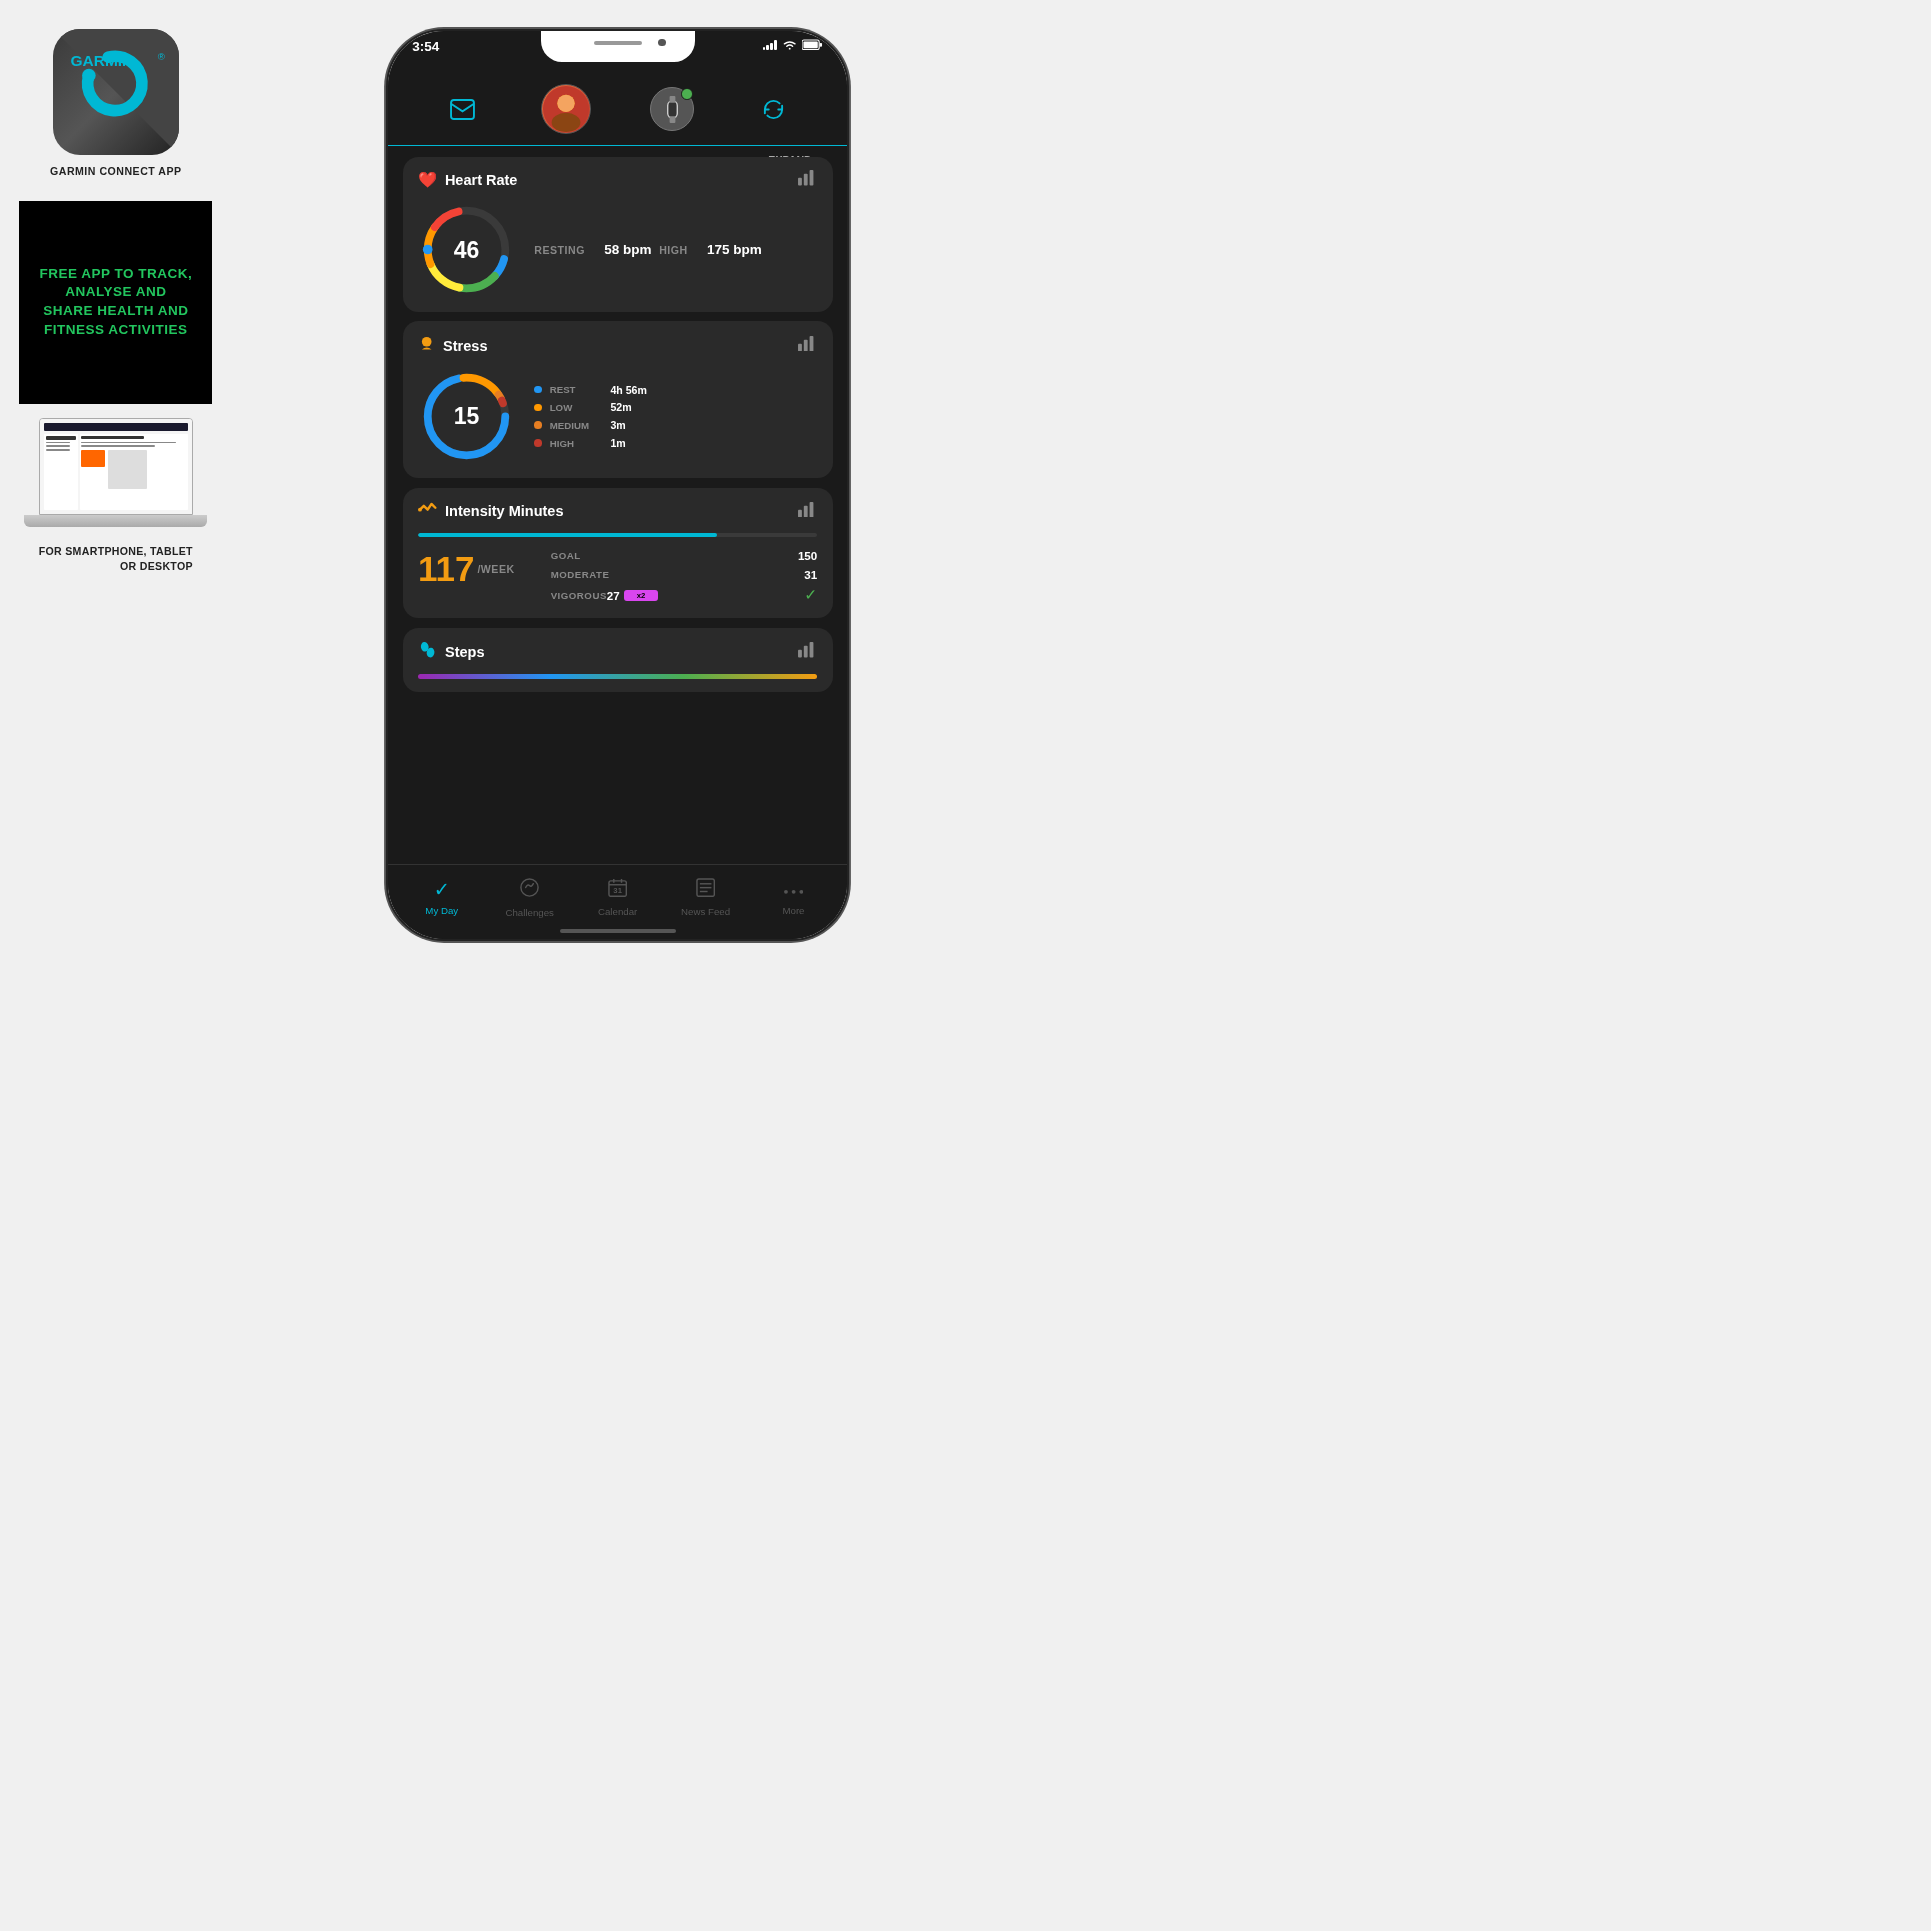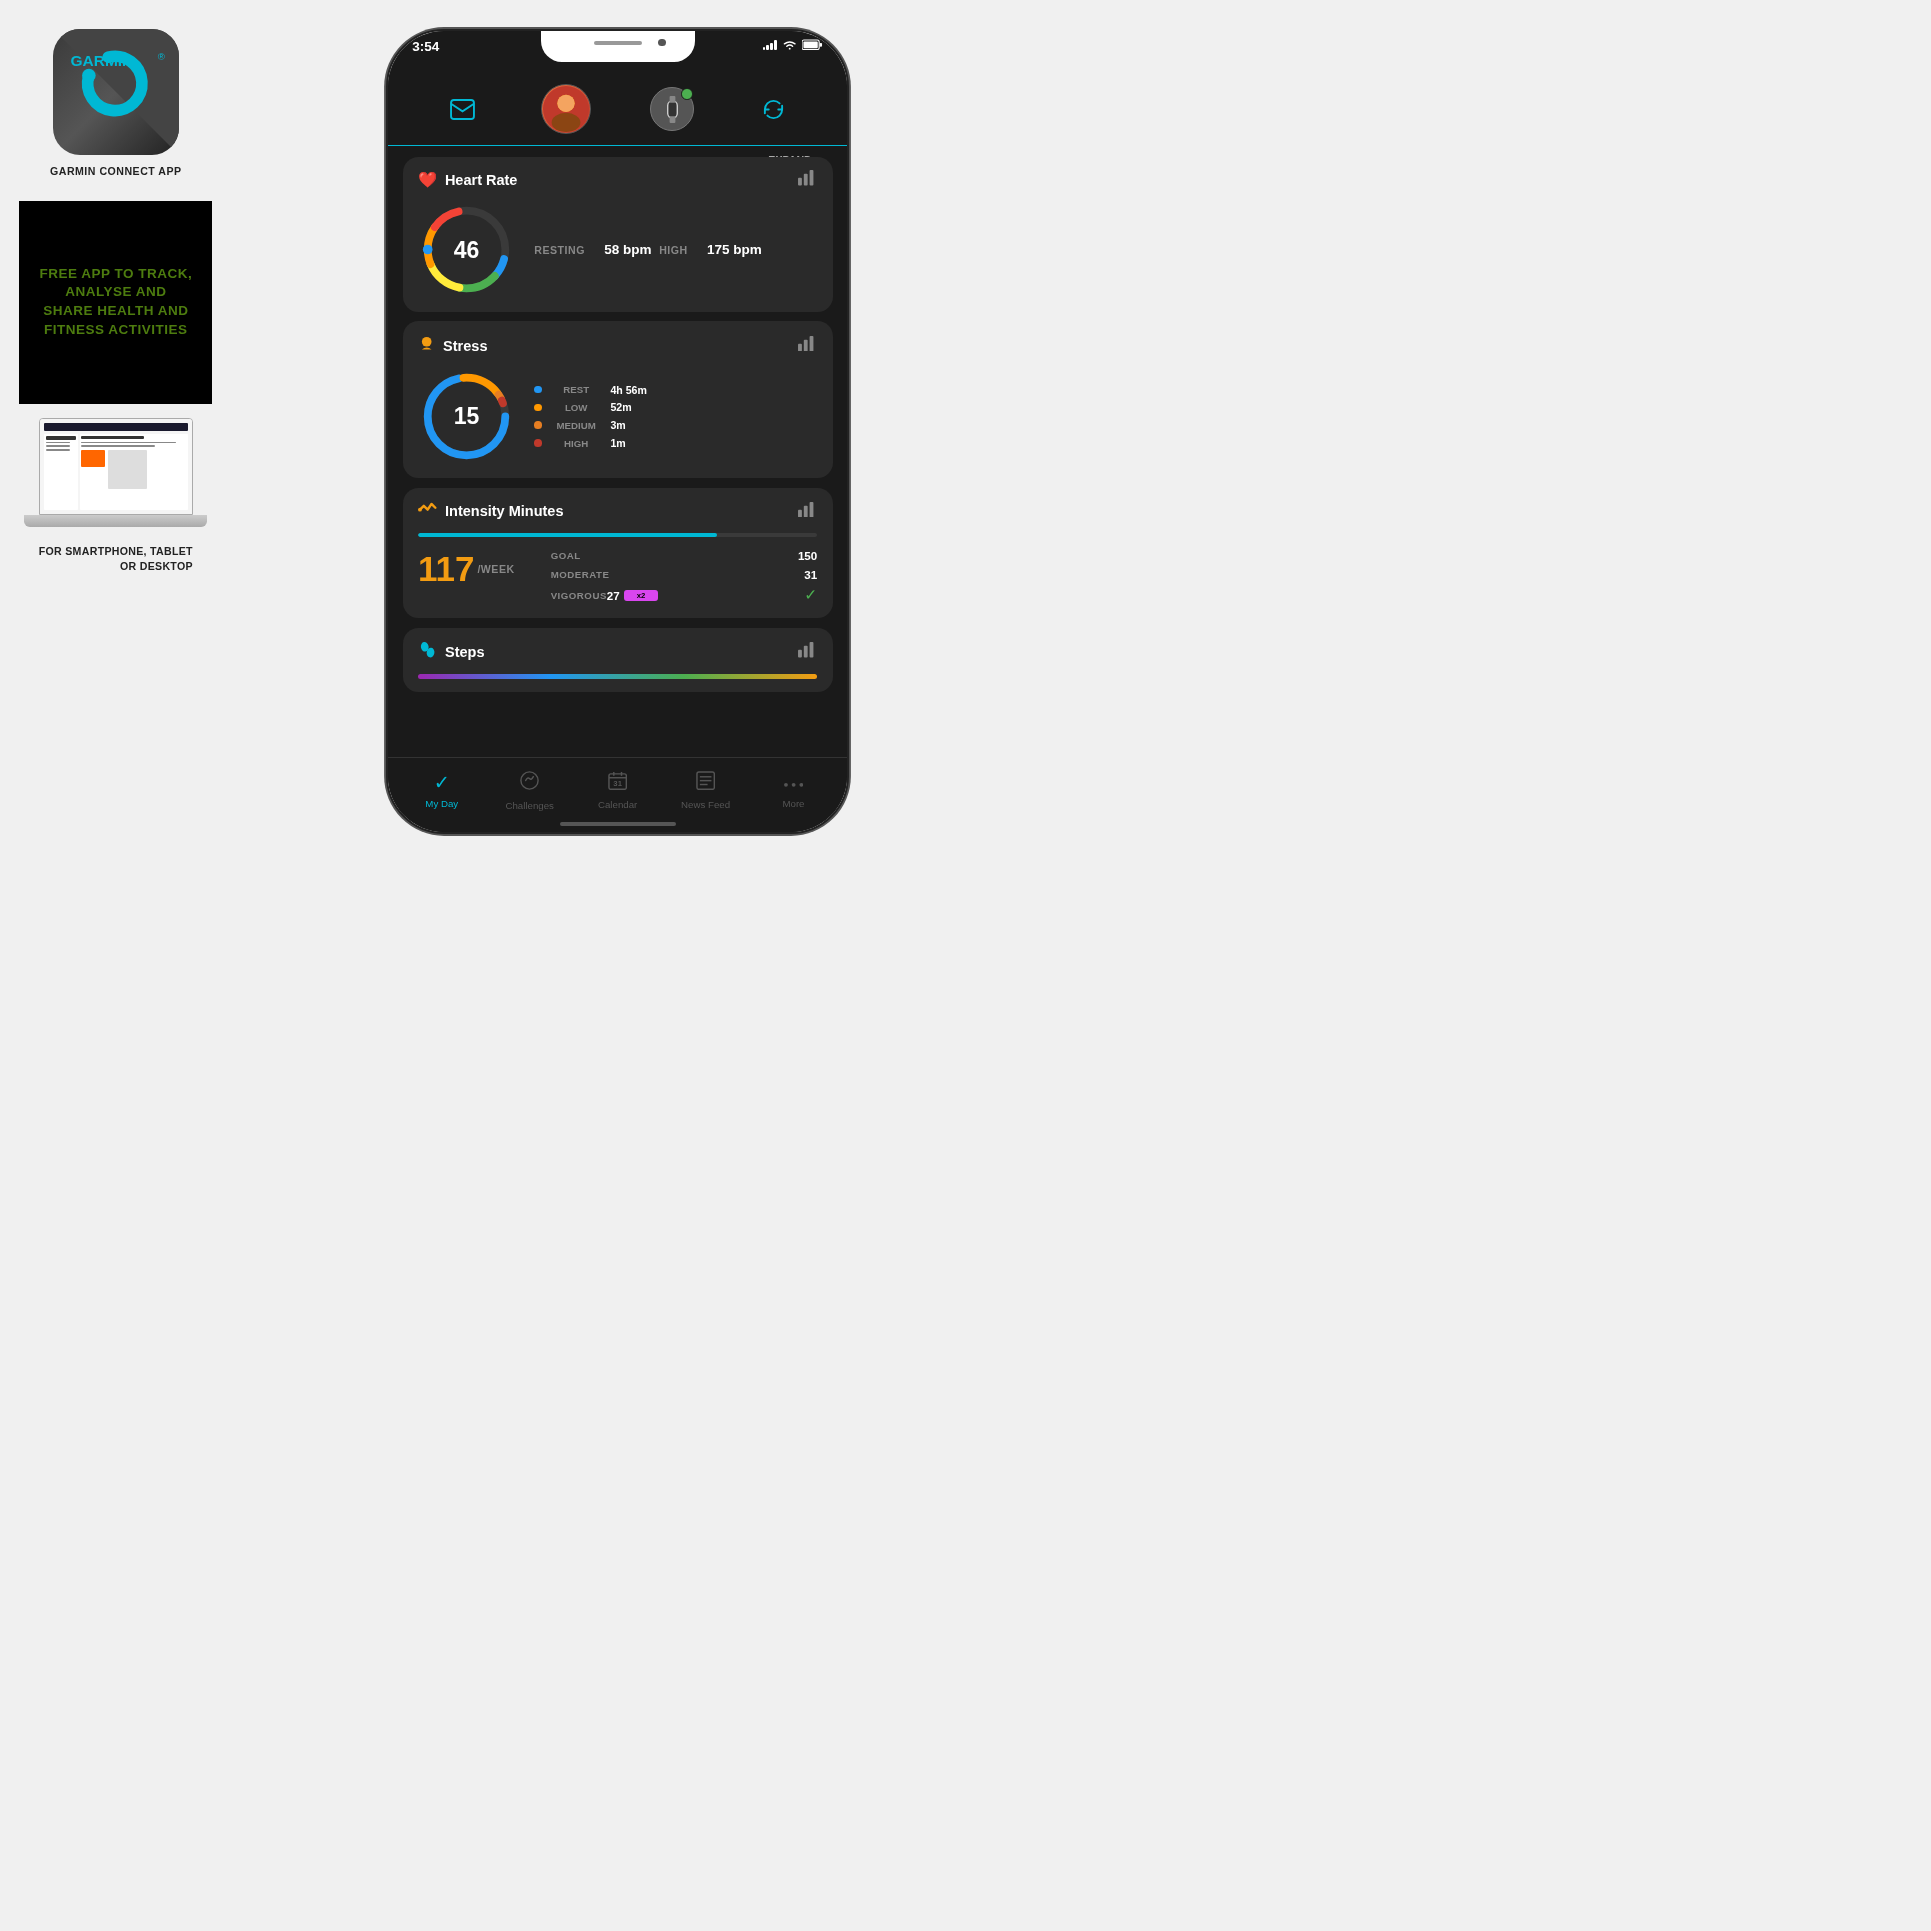--- a/index.html
+++ b/index.html
@@ -48,21 +48,21 @@
     .app-title {
       font-size: 10.6px;
       font-weight: 700;
       color: #222;
       text-align: center;
       letter-spacing: 0.5px;
     }
 
     .black-promo {
       background: #000;
-      color: #4d7c0f;
+      color: #22c55e;
       width: 193px;
       height: 203px;
       display: flex;
       align-items: center;
       justify-content: center;
       padding: 19.3px;
       margin-top: 14.5px;
     }
 
     .black-promo-text {
@@ -178,28 +178,27 @@
     .right-col {
       flex: 1;
       display: flex;
       justify-content: center;
       align-items: flex-start;
       padding-top: 9.7px;
     }
 
     .phone-outer {
       width: 463px;
-      height: 805px;
+      height: 912px;
       background: #fff;
       border-radius: 58px;
       border: 2.9px solid #222;
       box-shadow: 0 0 0 1.9px #555, inset 0 0 0 2.9px #333;
       position: relative;
       overflow: hidden;
-      text-align: center;
     }
 
     
     .phone-btn-left {
       position: absolute;
       left: -4.8px;
       top: 126px;
       width: 3.9px;
       height: 39px;
       background: #444;

